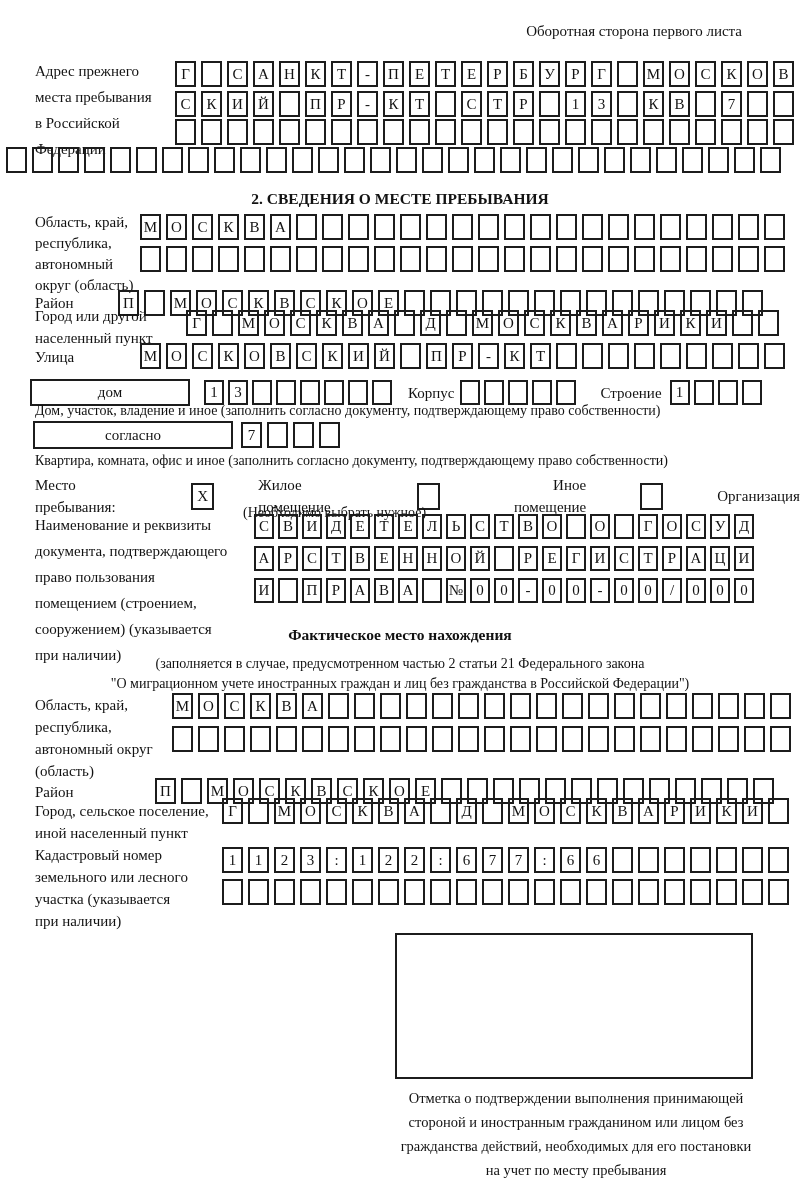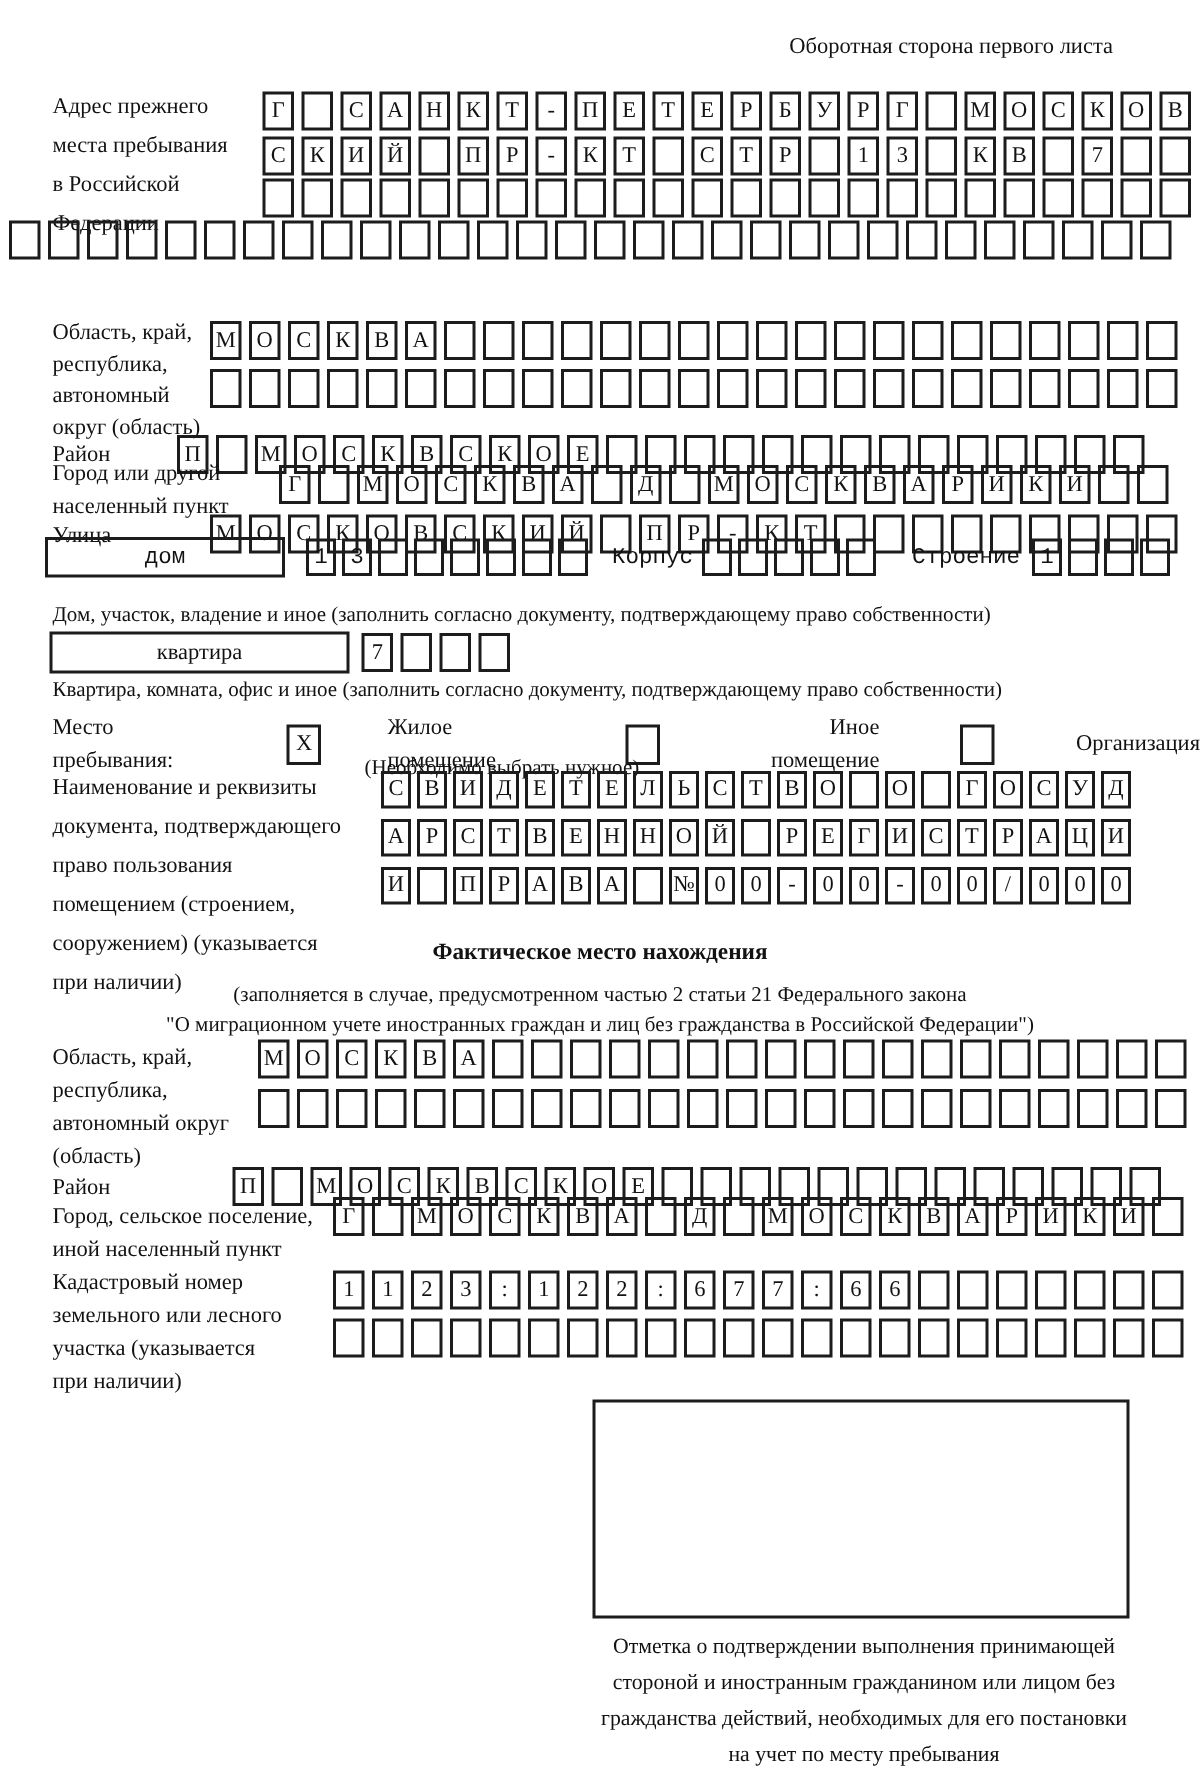--- a/index.html
+++ b/index.html
@@ -135,20 +135,21 @@
       <span class="cell"></span>
       <span class="cell"></span>
       <span class="cell"></span>
       <span class="cell"></span>
       <span class="cell"></span>
       <span class="cell"></span>
       <span class="cell"></span>
       <span class="cell"></span>
     </div>
 
+  <div class="abs title center" style="top:190px;">2. СВЕДЕНИЯ О МЕСТЕ ПРЕБЫВАНИЯ</div>
 
   <div class="abs label" style="left:35px;top:212px;line-height:21px;">Область, край,<br>республика,<br>автономный<br>округ (область)</div>
   <div class="abs cells" style="left:140px;top:214px;">
       <span class="cell">М</span>
       <span class="cell">О</span>
       <span class="cell">С</span>
       <span class="cell">К</span>
       <span class="cell">В</span>
       <span class="cell">А</span>
       <span class="cell"></span>
@@ -277,21 +278,21 @@
       <span class="cell"></span>
       <span class="cell"></span>
       <span class="cell"></span>
       <span class="cell"></span>
       <span class="cell"></span>
       <span class="cell"></span>
       <span class="cell"></span>
       <span class="cell"></span>
     </div>
 
-  <div class="abs hrow" style="left:30px;top:358px;font-family:Liberation Mono, monospace;">
+  <div class="abs hrow" style="left:30px;top:379px;">
     <div class="wide-box" style="width:160px;height:27px;">дом</div>
     <div class="cells cells-sm" style="margin-left:14px;">
         <span class="cell">1</span>
         <span class="cell">3</span>
         <span class="cell"></span>
         <span class="cell"></span>
         <span class="cell"></span>
         <span class="cell"></span>
         <span class="cell"></span>
         <span class="cell"></span>
@@ -308,21 +309,21 @@
     <div class="cells cells-sm" style="margin-left:8px;">
         <span class="cell">1</span>
         <span class="cell"></span>
         <span class="cell"></span>
         <span class="cell"></span>
       </div>
   </div>
   <div class="abs note" style="left:35px;top:402px;">Дом, участок, владение и иное (заполнить согласно документу, подтверждающему право собственности)</div>
 
   <div class="abs hrow" style="left:33px;top:421px;">
-    <div class="wide-box" style="width:200px;height:28px;">квартира</div>
+    <div class="wide-box" style="width:200px;height:28px;">согласно</div>
     <div class="cells" style="margin-left:8px;">
         <span class="cell">7</span>
         <span class="cell"></span>
         <span class="cell"></span>
         <span class="cell"></span>
       </div>
   </div>
   <div class="abs note" style="left:35px;top:452px;">Квартира, комната, офис и иное (заполнить согласно документу, подтверждающему право собственности)</div>
 
   <div class="abs hrow" style="left:35px;top:474px;gap:32px;">

